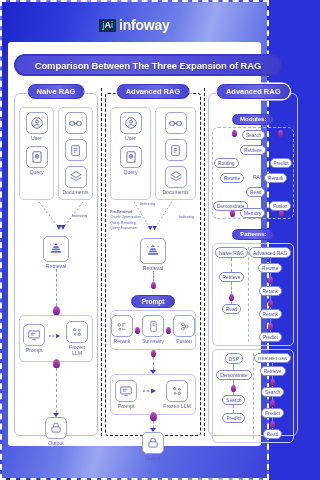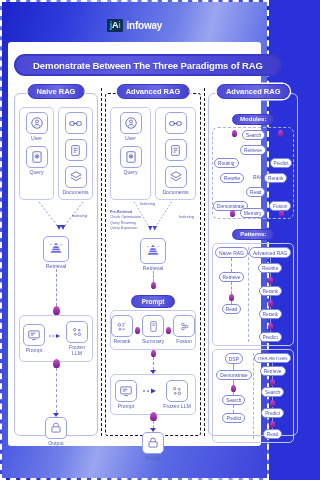--- a/index.html
+++ b/index.html
@@ -24,21 +24,21 @@
     display: flex; align-items: center; justify-content: center;
     gap: 3px;
   }
   #logo-mark {
     background: #0f2d52; color: #24c7e0;
     font-size: 9px; font-weight: bold; letter-spacing: -.3px;
     padding: 2px 3px 2px 3px; border-radius: 1px;
     line-height: 1;
   }
   #logo-mark .a { color:#ffffff; }
-  #logo-word { color:#ffffff; font-size:10px; font-weight:bold; letter-spacing:-.2px; }
+  #logo-word { color:#ffffff; font-size:14px; font-weight:bold; letter-spacing:-.2px; }
 
   
   #card {
     position: relative;
     width: 100%; height: 404px;
     background: #ffffff;
     border-radius: 3px;
     padding: 8px 6px 6px 6px;
   }
 
@@ -158,21 +158,21 @@
 
 <div id="poster">
 
   <div id="logo-bar">
     <span id="logo-mark"><span>j</span><span class="a">A</span><span>i</span></span>
     <span id="logo-word">infoway</span>
   </div>
 
   <div id="card">
 
-    <div id="title-pill">Demonstrate Between The Three Paradigms of RAG</div>
+    <div id="title-pill">Comparison Between The Three Expansion of RAG</div>
 
     <div id="cols">
 
       <div class="col" id="col-naive">
         <div class="col-frame"></div>
         <div class="col-pill">Naive RAG</div>
         <div class="col-body">
 
           <div class="top-row">
             <div class="pane">

